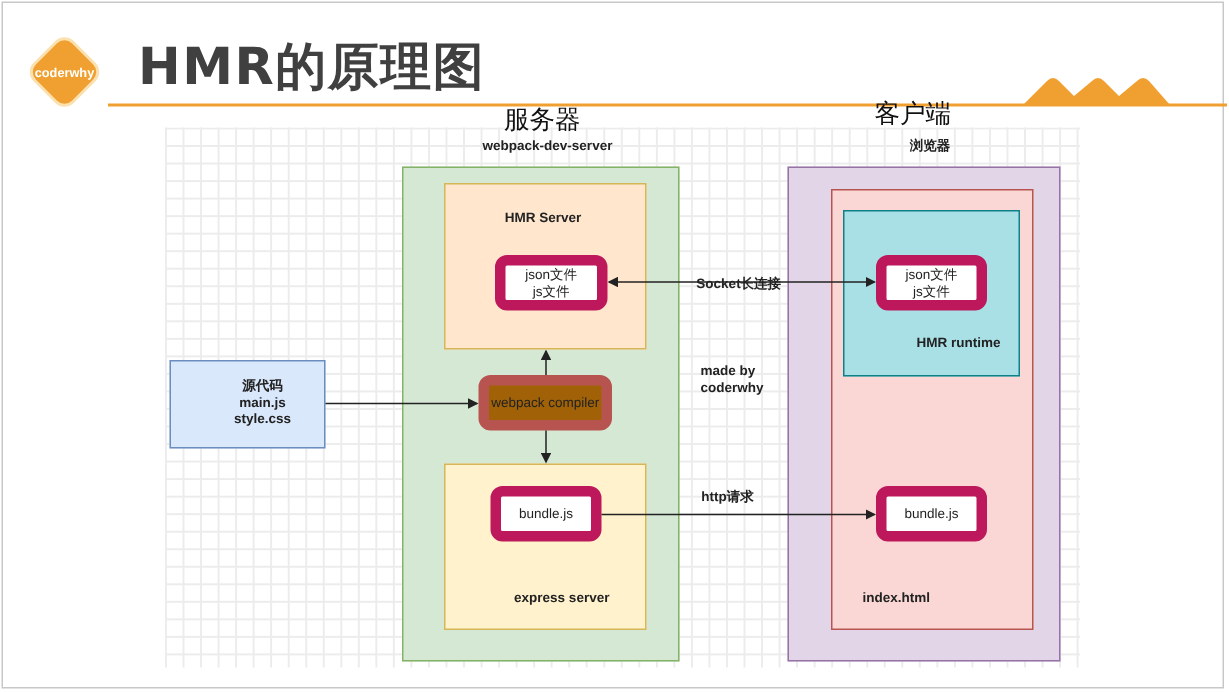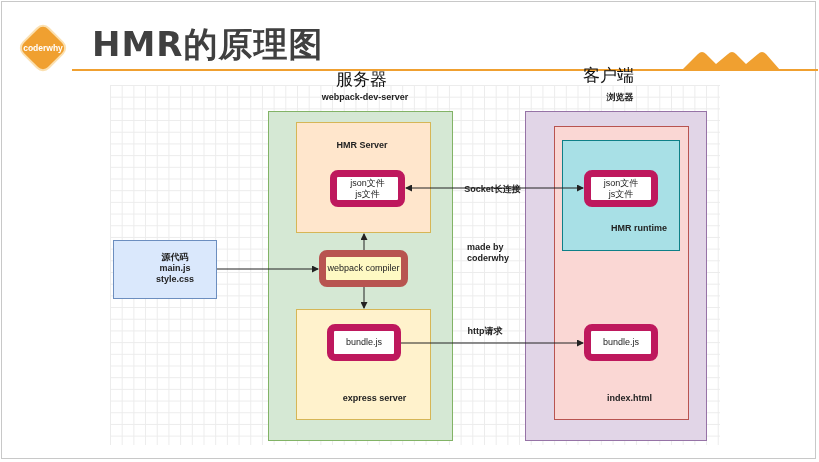--- a/index.html
+++ b/index.html
@@ -45,21 +45,21 @@
 <div class="box" style="left:268px;top:111px;width:185px;height:330px;background:#d5e8d4;border:1px solid #82b366;"></div>
 <div class="box" style="left:296px;top:122px;width:135px;height:111px;background:#ffe6cc;border:1px solid #d6b656;"></div>
 <div class="lbl" style="left:296px;top:140px;width:132px;">HMR Server</div>
 <div class="rbox" style="left:330px;top:170px;width:75px;height:37px;">
   <div>
       <div>json文件</div>
       <div>js文件</div>
     </div>
 </div>
 
-<div class="rbox" style="left:319px;top:250px;width:89px;height:37px;background:#fef9c3;border-color:#b85450;">
+<div class="rbox" style="left:319px;top:250px;width:89px;height:37px;background:#a16207;border-color:#b85450;">
   <span>webpack compiler</span>
 </div>
 
 <div class="box" style="left:296px;top:309px;width:135px;height:111px;background:#fff2cc;border:1px solid #d6b656;"></div>
 <div class="rbox" style="left:327px;top:324px;width:74px;height:37px;">
   <span>bundle.js</span>
 </div>
 <div class="lbl" style="left:296px;top:393px;width:157px;">express server</div>
 
 <div class="box" style="left:113px;top:240px;width:104px;height:59px;background:#dae8fc;border:1px solid #6c8ebf;"></div>
@@ -75,21 +75,21 @@
 <div class="rbox" style="left:584px;top:170px;width:74px;height:37px;">
   <div>
       <div>json文件</div>
       <div>js文件</div>
     </div>
 </div>
 <div class="lbl" style="left:574px;top:223px;width:110px;padding-left:10px;">HMR runtime</div>
 <div class="rbox" style="left:584px;top:324px;width:74px;height:37px;">
   <span>bundle.js</span>
 </div>
-<div class="lbl" style="left:562px;top:393px;width:135px;">index.html</div>
+<div class="lbl" style="left:530px;top:393px;width:135px;">index.html</div>
 
 <div class="lbl" style="left:455px;top:184px;width:75px;">Socket长连接</div>
 <div class="lbl" style="left:455px;top:326px;width:60px;">http请求</div>
 <div class="lbl" style="left:451px;top:242px;width:80px;text-align:left;margin-left:16px;">made by coderwhy</div>
 
 <svg class="arrows">
   <defs>
     <marker id="ah" markerWidth="7" markerHeight="7" refX="6" refY="3.5" orient="auto-start-reverse">
       <path d="M0,0 L7,3.5 L0,7 Z" fill="#222"></path>
     </marker>

